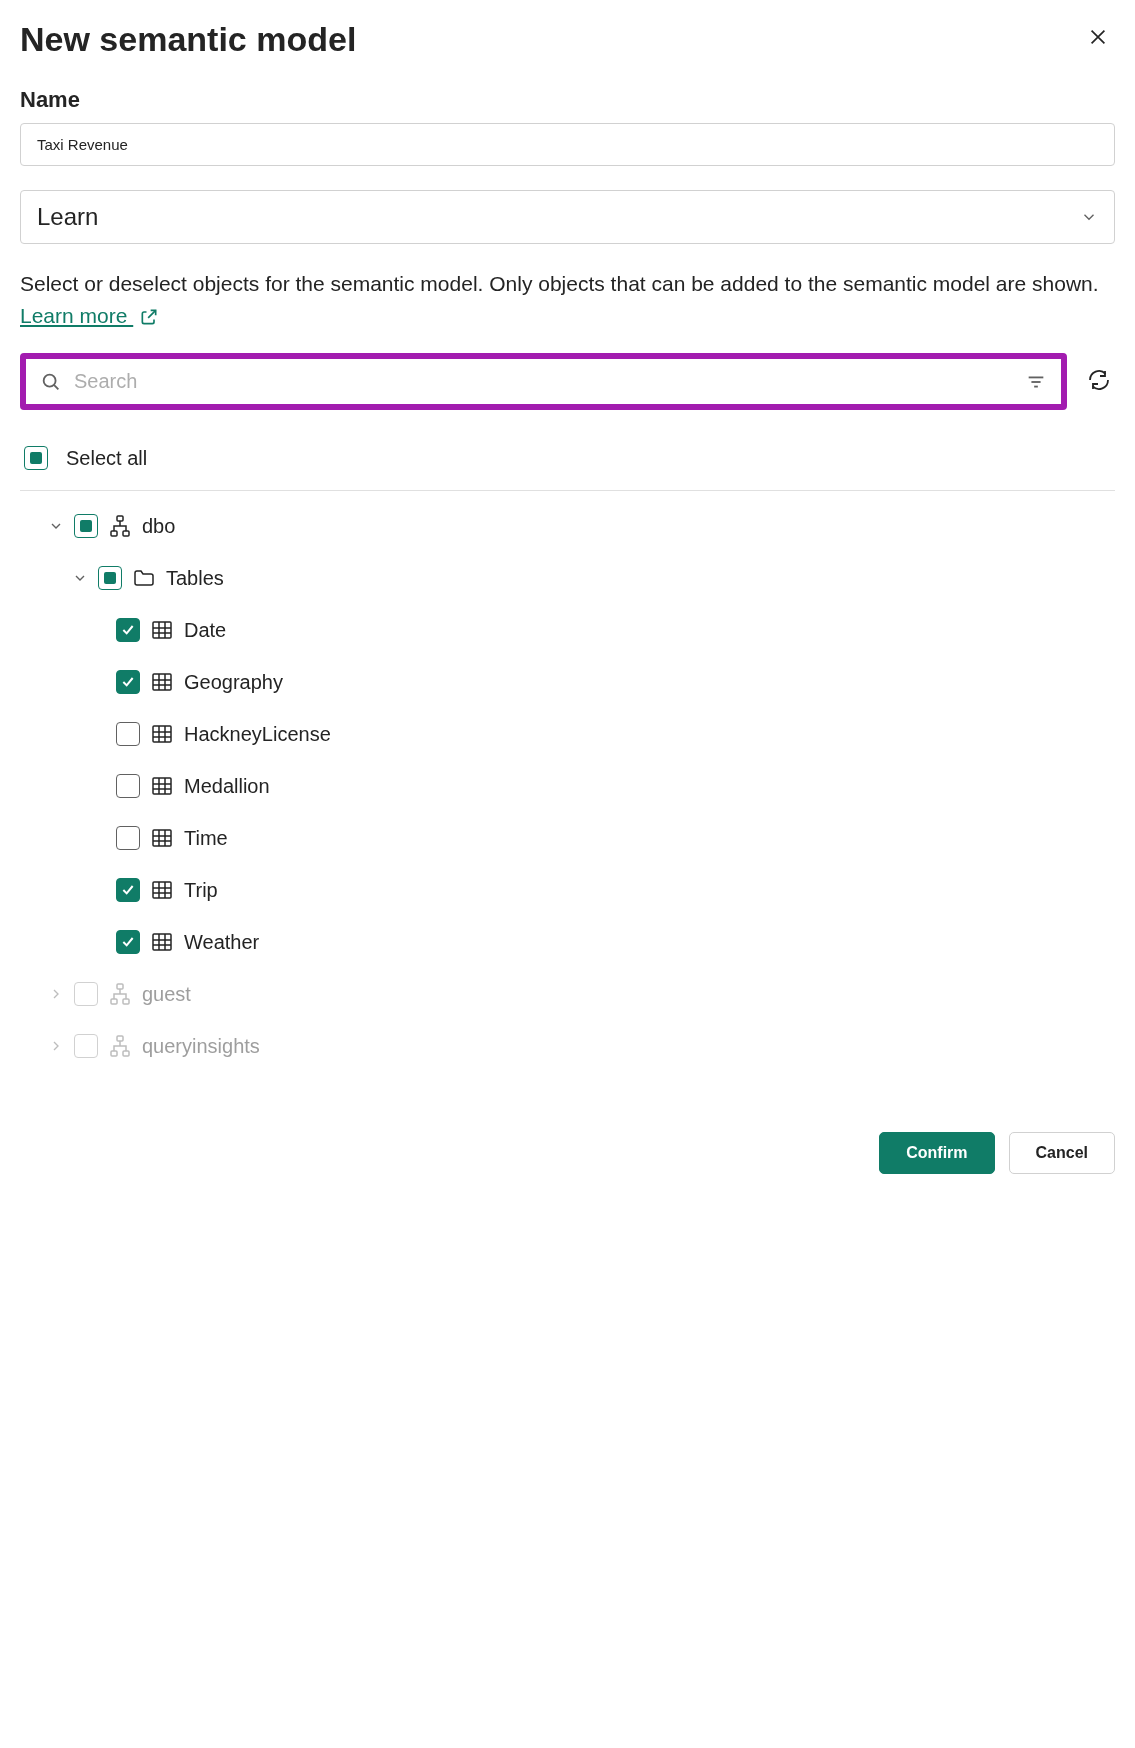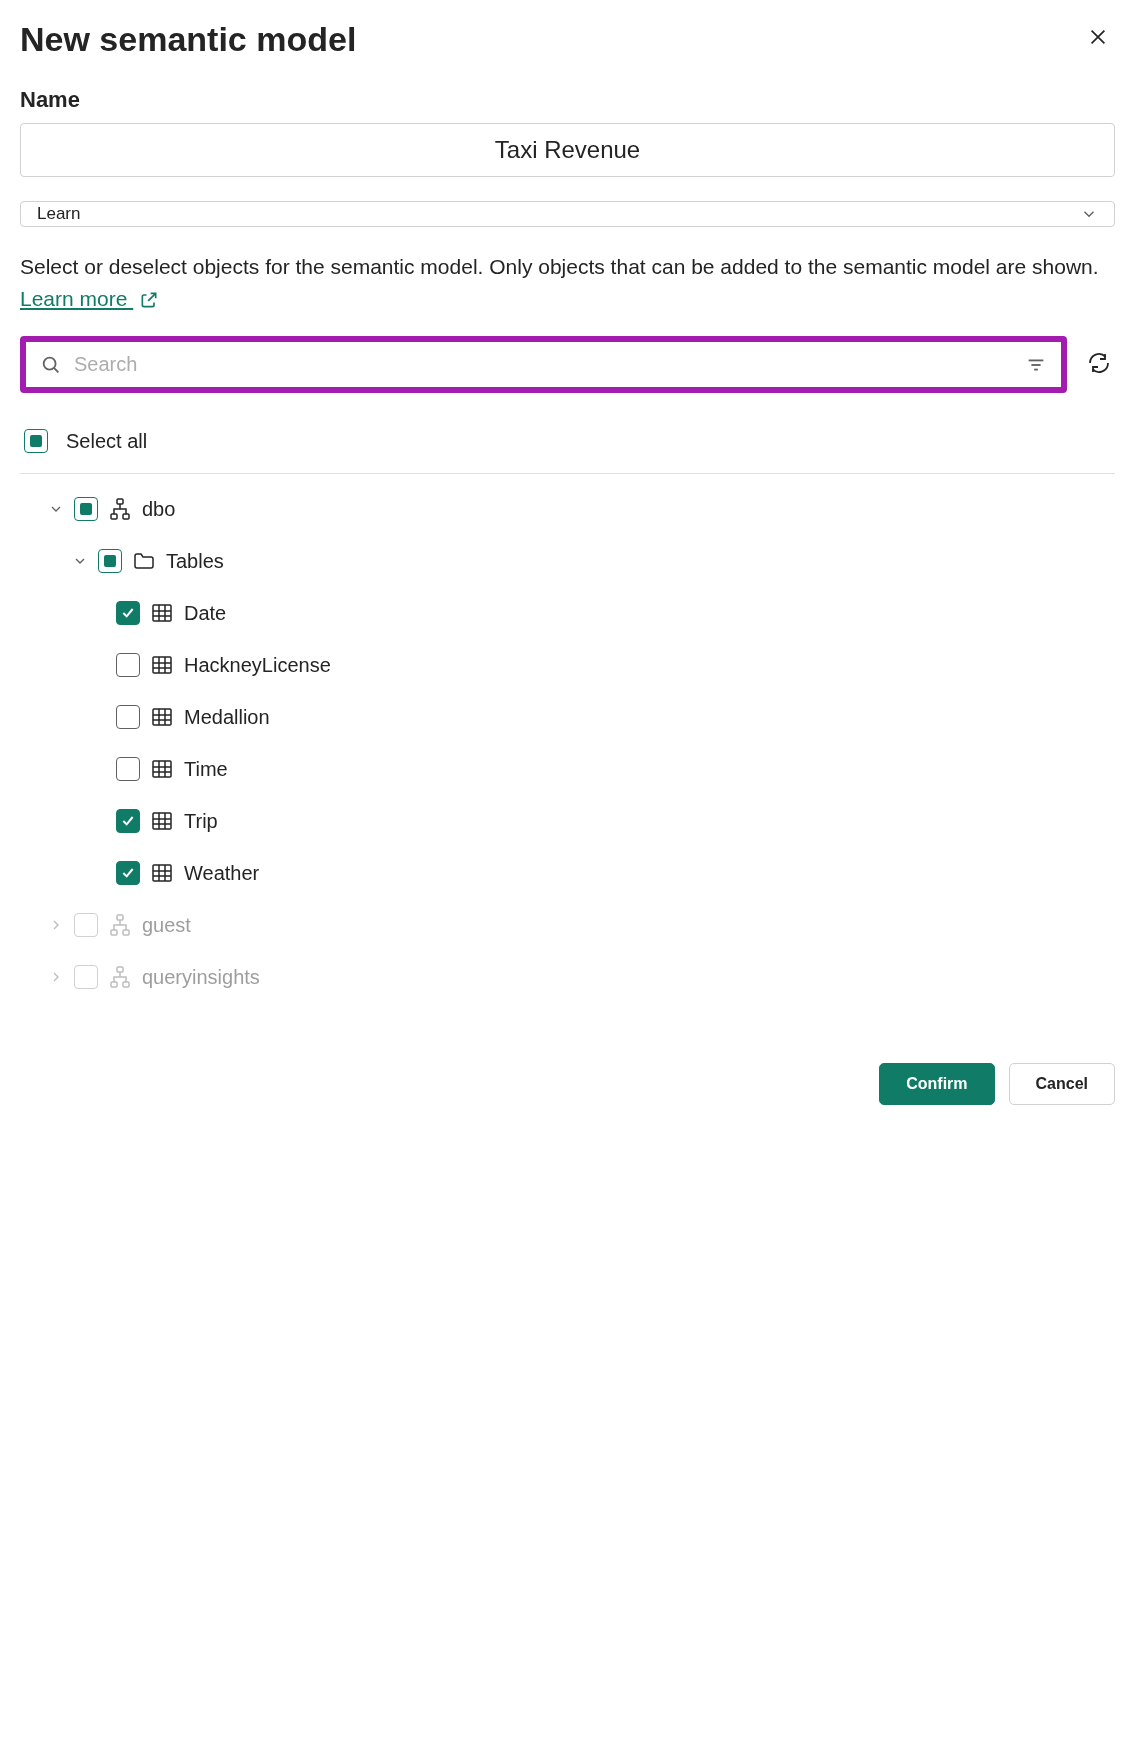--- a/index.html
+++ b/index.html
@@ -51,31 +51,30 @@
     font-weight: 600;
     color: #616161;
     font-style: italic;
     font-family: Georgia, serif;
   }
   .text-input {
     width: 100%;
     border: 1px solid #d1d1d1;
     border-radius: 4px;
     padding: 12px 16px;
-    font-size: 24px;
+    font-size: 15px;
     font-family: inherit;
     color: #242424;
-    text-align: center;
   }
   .select-input {
     width: 100%;
     border: 1px solid #d1d1d1;
     border-radius: 4px;
-    padding: 2px 16px;
-    font-size: 17px;
+    padding: 12px 16px;
+    font-size: 24px;
     font-family: inherit;
     color: #242424;
     background: #fff;
     display: flex;
     justify-content: space-between;
     align-items: center;
     cursor: pointer;
   }
   .chevron-down { width: 18px; height: 18px; color: #616161; }
 
@@ -288,20 +287,32 @@
             <path d="M5 12l5 5 9-11"></path>
           </svg>
         </span>
         <svg class="node-icon" viewBox="0 0 24 24" fill="none" stroke="currentColor" stroke-width="1.5">
           <rect x="3" y="4" width="18" height="16" rx="1"></rect>
           <path d="M3 10h18M3 15h18M9 4v16M15 4v16"></path>
         </svg>
         <span>Date</span>
       </div>
       <div class="tree-row indent-3">
+        <span class="checkbox checked">
+          <svg viewBox="0 0 24 24" fill="none" stroke="currentColor" stroke-width="3">
+            <path d="M5 12l5 5 9-11"></path>
+          </svg>
+        </span>
+        <svg class="node-icon" viewBox="0 0 24 24" fill="none" stroke="currentColor" stroke-width="1.5">
+          <rect x="3" y="4" width="18" height="16" rx="1"></rect>
+          <path d="M3 10h18M3 15h18M9 4v16M15 4v16"></path>
+        </svg>
+        <span>Geography</span>
+      </div>
+      <div class="tree-row indent-3">
         <span class="checkbox"></span>
         <svg class="node-icon" viewBox="0 0 24 24" fill="none" stroke="currentColor" stroke-width="1.5">
           <rect x="3" y="4" width="18" height="16" rx="1"></rect>
           <path d="M3 10h18M3 15h18M9 4v16M15 4v16"></path>
         </svg>
         <span>HackneyLicense</span>
       </div>
       <div class="tree-row indent-3">
         <span class="checkbox"></span>
         <svg class="node-icon" viewBox="0 0 24 24" fill="none" stroke="currentColor" stroke-width="1.5">

